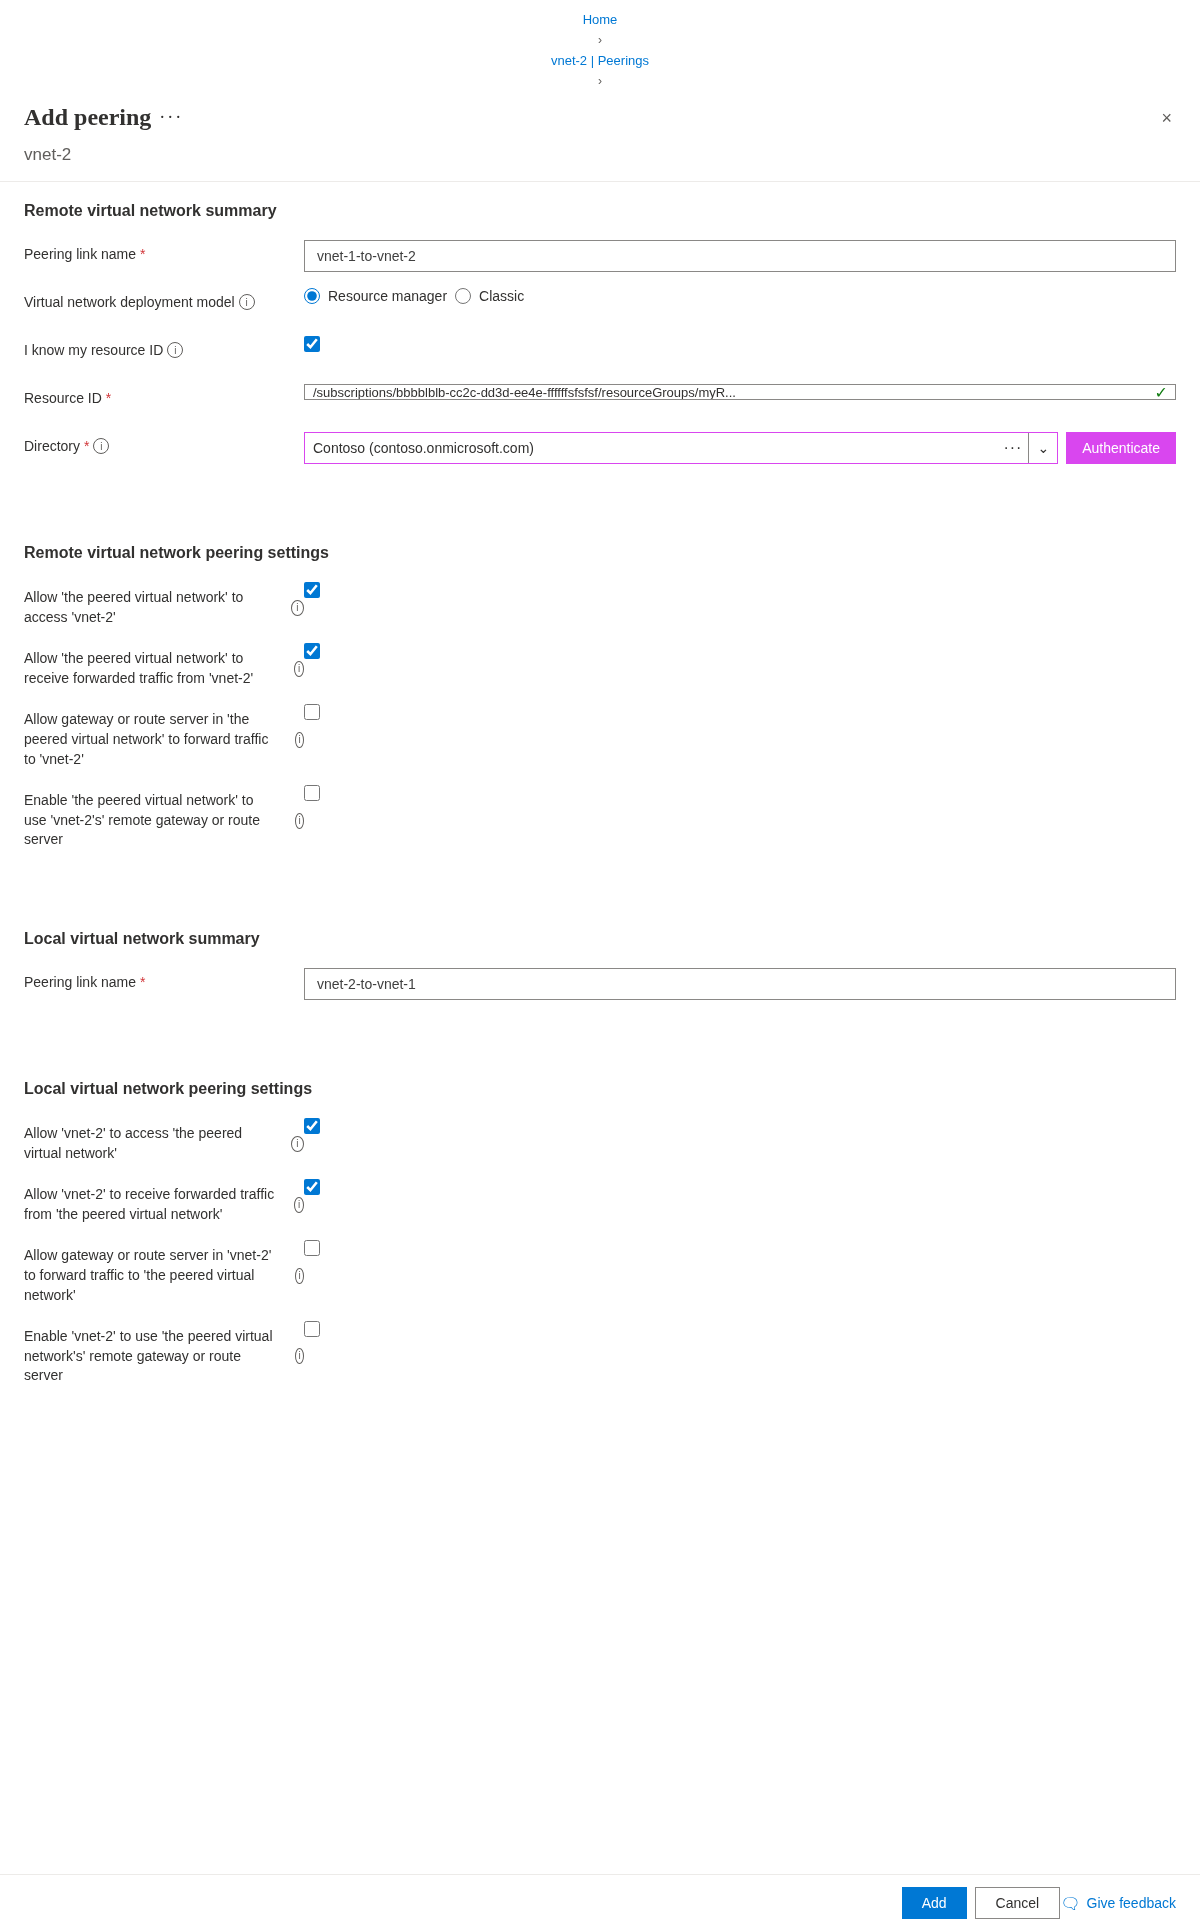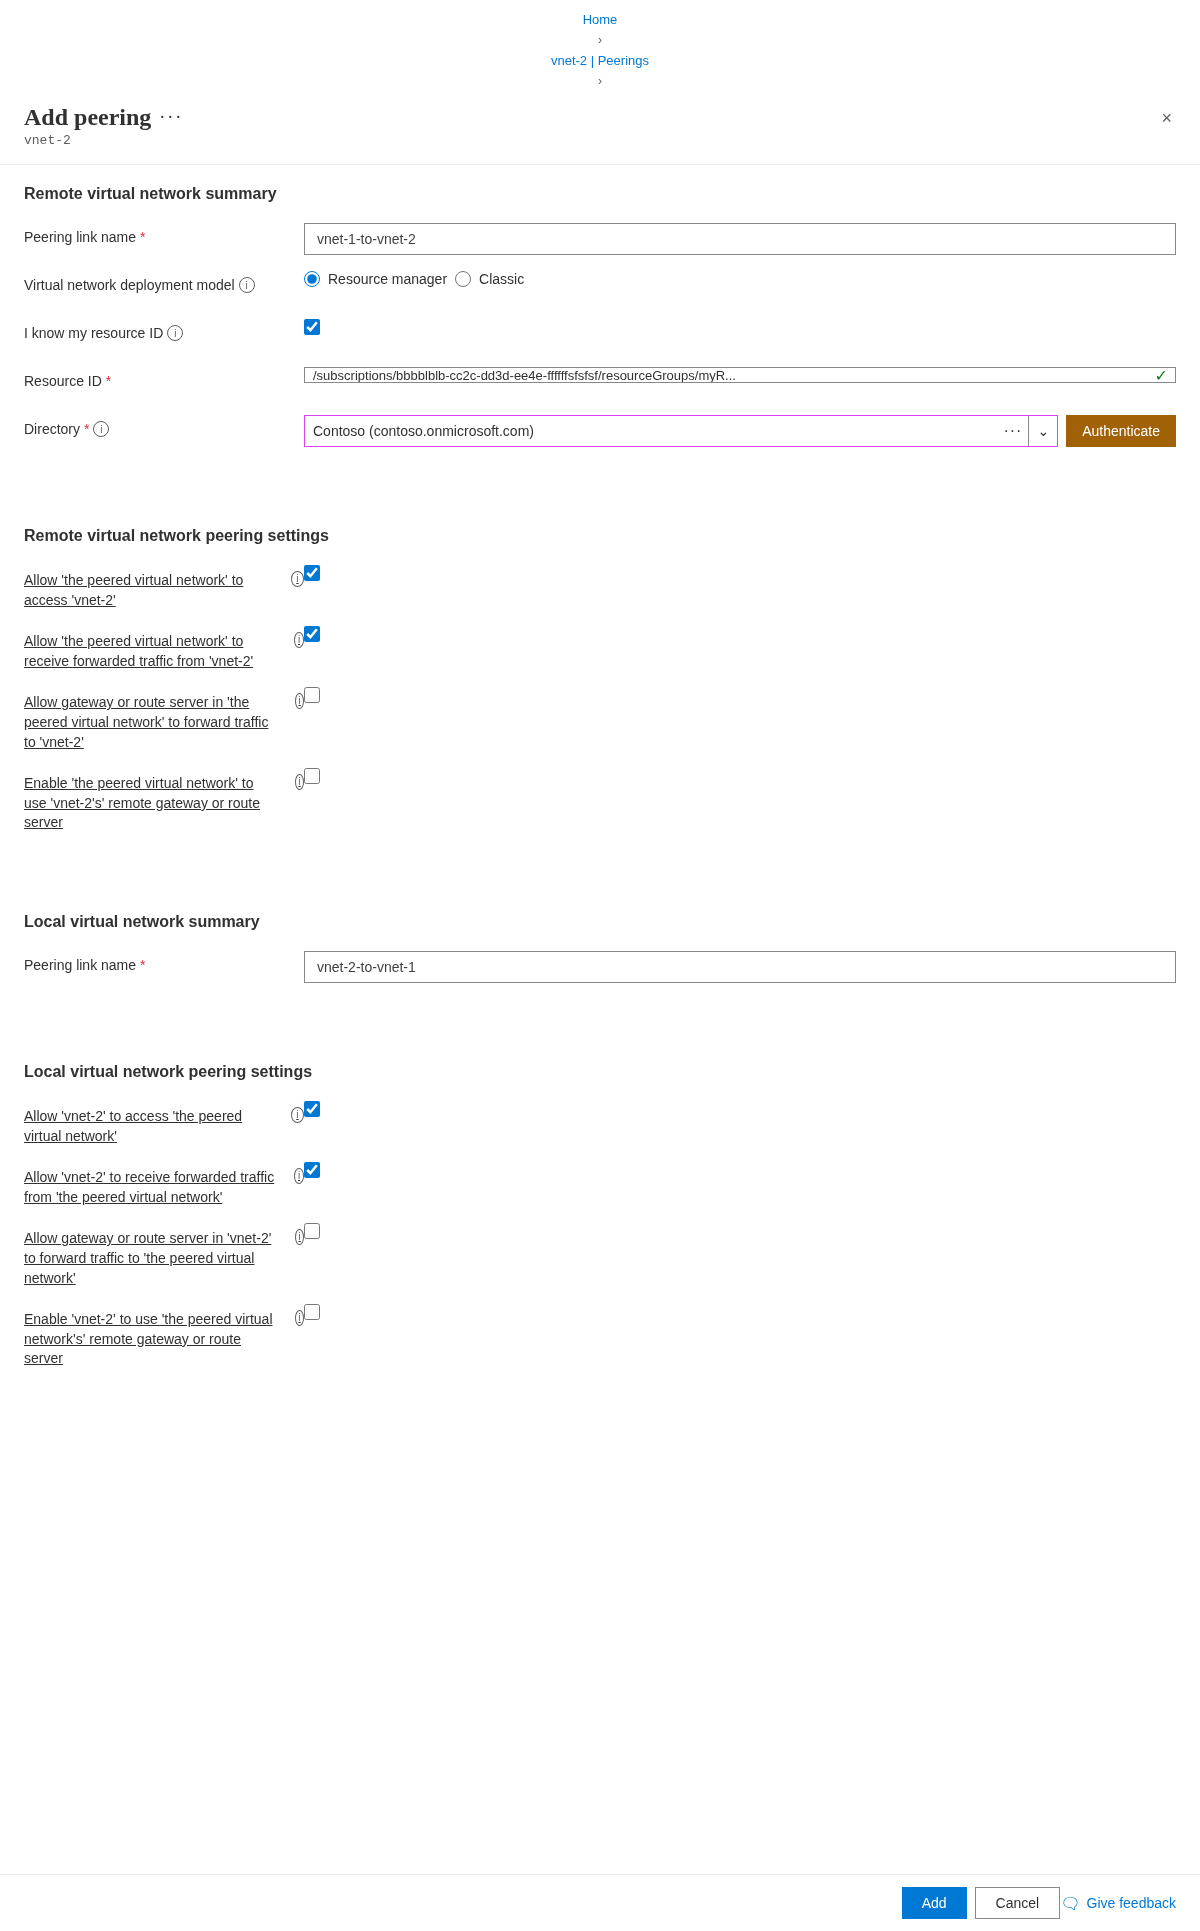--- a/index.html
+++ b/index.html
@@ -41,24 +41,23 @@
       align-items: center;
       gap: 8px;
       font-family: Liberation Serif, serif;
     }
     .page-title {
       font-size: 24px;
       font-weight: 600;
       color: #323130;
     }
     .page-subtitle {
-      font-size: 13px;
+      font-size: 17px;
       color: #605e5c;
-      margin-top: 2px;
-      font-family: Liberation Mono, monospace;
+      margin-top: 14px;
     }
     .more-icon {
       color: #323130;
       font-size: 18px;
       cursor: pointer;
       letter-spacing: 2px;
     }
     .close-btn {
       background: none;
       border: none;
@@ -184,46 +183,45 @@
       font-size: 16px;
     }
 
     .directory-row {
       display: flex;
       align-items: center;
       gap: 8px;
     }
 
     .authenticate-btn {
-      background: #a16207;
+      background: #d946ef;
       color: #fff;
       border: none;
       padding: 0 16px;
       height: 32px;
       font-size: 14px;
       cursor: pointer;
       white-space: nowrap;
     }
 
     .section-spacer {
       height: 32px;
     }
 
     .form-label-multiline {
       width: 280px;
       min-width: 280px;
       font-size: 14px;
       color: #323130;
       display: flex;
-      align-items: flex-start;
+      align-items: center;
       gap: 16px;
       flex-shrink: 0;
       padding-top: 6px;
       line-height: 1.4;
-      text-decoration: underline;
     }
 
     .footer-bar {
       position: fixed;
       bottom: 0;
       left: 0;
       width: 1200px;
       background: #fff;
       border-top: 1px solid #edebe9;
       padding: 12px 24px;

